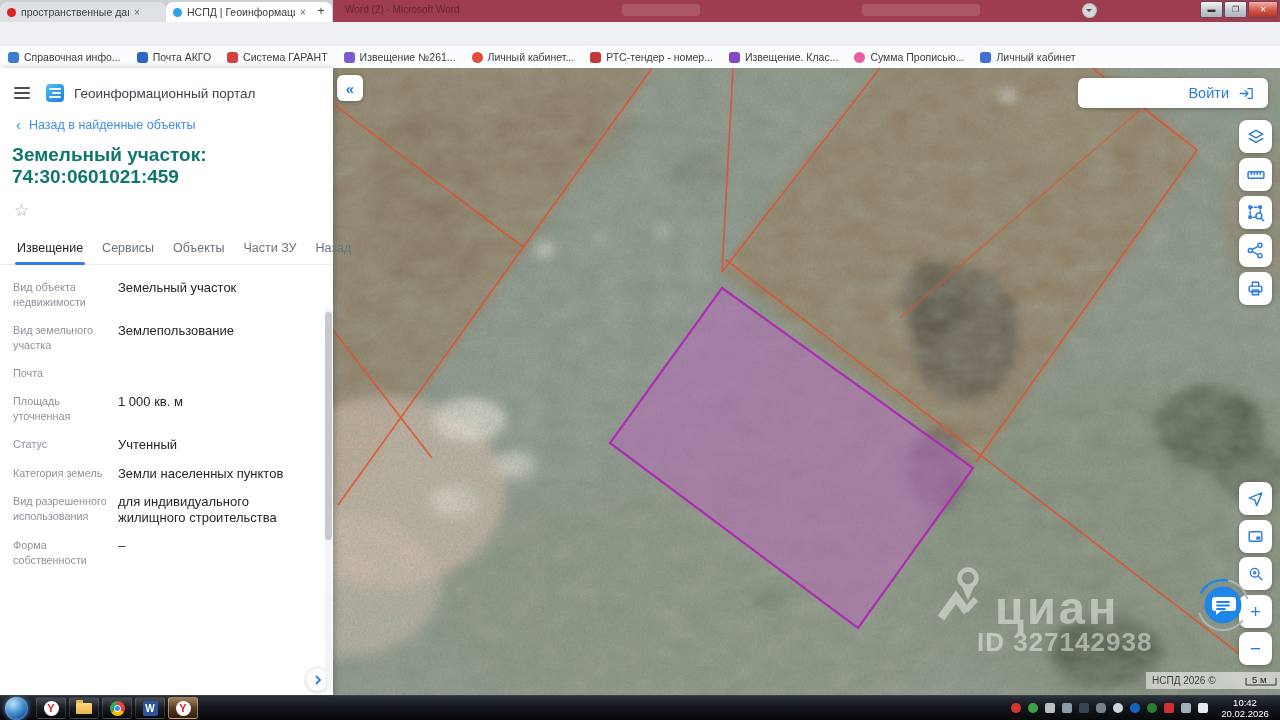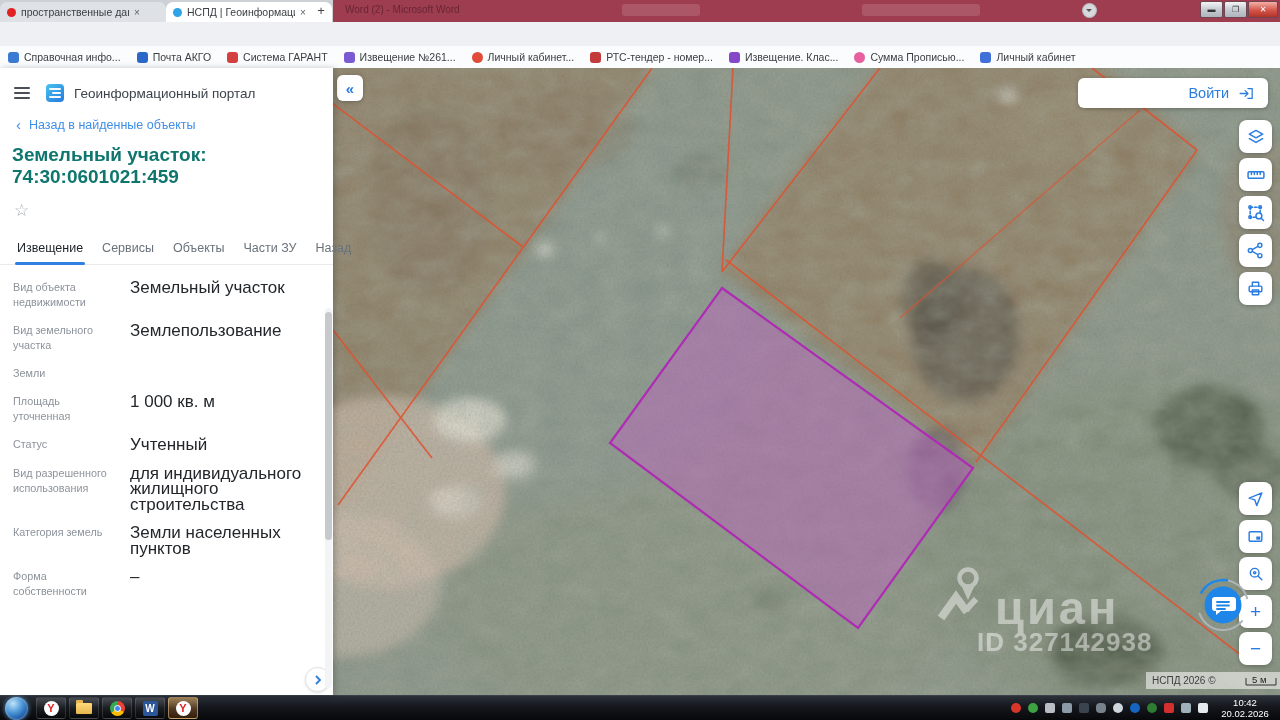--- a/index.html
+++ b/index.html
@@ -60,23 +60,23 @@
   #backchev{font-size:15px;line-height:12px;}
   #objtitle{padding:12px 14px 0 12px;font-size:19px;font-weight:700;color:#0f766e;}
   #starbtn{margin:12px 0 0 14px;width:22px;height:22px;font-size:17px;color:#a9aeb4;line-height:22px;}
   #ptabs{display:flex;gap:19px;align-items:flex-end;margin:14px 0 0 0;padding:0 0 0 17px;border-bottom:1px solid #e8eaec;height:28px;position:relative;}
   .ptab{font-size:12.5px;color:#69727b;padding-bottom:9px;position:relative;white-space:nowrap;}
   .ptab.active{color:#1c2126;font-weight:500;}
   .ptab.active:after{content:"";position:absolute;left:-2px;right:-2px;bottom:-1px;height:3px;background:#2f80e5;border-radius:2px;}
   #tabarrow{position:absolute;right:3px;bottom:3px;width:23px;height:23px;border-radius:50%;background:#fff;
     border:1px solid #e1e5e9;box-shadow:0 1px 3px rgba(0,0,0,.12);display:flex;align-items:center;justify-content:center;}
   #fields{margin-top:15px;height:412px;overflow:hidden;}
-  .frow{display:grid;grid-template-columns:97px 1fr;column-gap:20px;padding:0 16px 0 13px;margin-bottom:13px;}
+  .frow{display:grid;grid-template-columns:97px 1fr;column-gap:8px;padding:0 16px 0 13px;margin-bottom:13px;}
   .flabel{font-size:10.8px;line-height:15px;color:#8d939b;}
-  .fvalue{font-size:17px;line-height:15.5px;color:#23272b;}
+  .fvalue{font-size:13px;line-height:15.5px;color:#23272b;}
   #pscroll{position:absolute;right:1px;top:240px;width:7px;height:380px;background:#f3f4f5;border-radius:4px;}
   #pthumb{position:absolute;left:0;top:4px;width:7px;height:228px;background:#c7cacd;border-radius:4px;}
 
   
   #map{left:333px;top:68px;width:947px;height:627px;overflow:hidden;background:#8a9488;}
   #mapsvg{position:absolute;left:0;top:0;}
   .mbtn{position:absolute;background:#fff;border-radius:8px;box-shadow:0 1px 4px rgba(0,0,0,.28);
     display:flex;align-items:center;justify-content:center;}
   #collapse{left:4px;top:7px;width:26px;height:26px;color:#2b7ce0;font-size:15px;font-weight:bold;border-radius:6px;}
   #login{left:745px;top:10px;width:190px;height:30px;border-radius:6px;justify-content:flex-end;gap:9px;padding-right:13px;box-sizing:border-box;}
@@ -264,41 +264,41 @@
 
         <div class="frow">
           <span class="flabel">Вид земельного участка</span>
           <span class="fvalue">Землепользование</span>
         </div>
 
 
 
 
         <div class="frow">
-          <span class="flabel">Земли</span>
+          <span class="flabel">Почта</span>
         </div>
 
         <div class="frow">
           <span class="flabel">Площадь уточненная</span>
           <span class="fvalue">1 000 кв. м</span>
         </div>
 
         <div class="frow">
           <span class="flabel">Статус</span>
           <span class="fvalue">Учтенный</span>
         </div>
 
         <div class="frow">
+          <span class="flabel">Категория земель</span>
+          <span class="fvalue">Земли населенных пунктов</span>
+        </div>
+
+        <div class="frow">
           <span class="flabel">Вид разрешенного использования</span>
           <span class="fvalue">для индивидуального жилищного строительства</span>
-        </div>
-
-        <div class="frow">
-          <span class="flabel">Категория земель</span>
-          <span class="fvalue">Земли населенных пунктов</span>
         </div>
 
         <div class="frow">
           <span class="flabel">Форма собственности</span>
           <span class="fvalue">–</span>
         </div>
 
       </div>
     <div id="pscroll">
         <div id="pthumb"></div>

